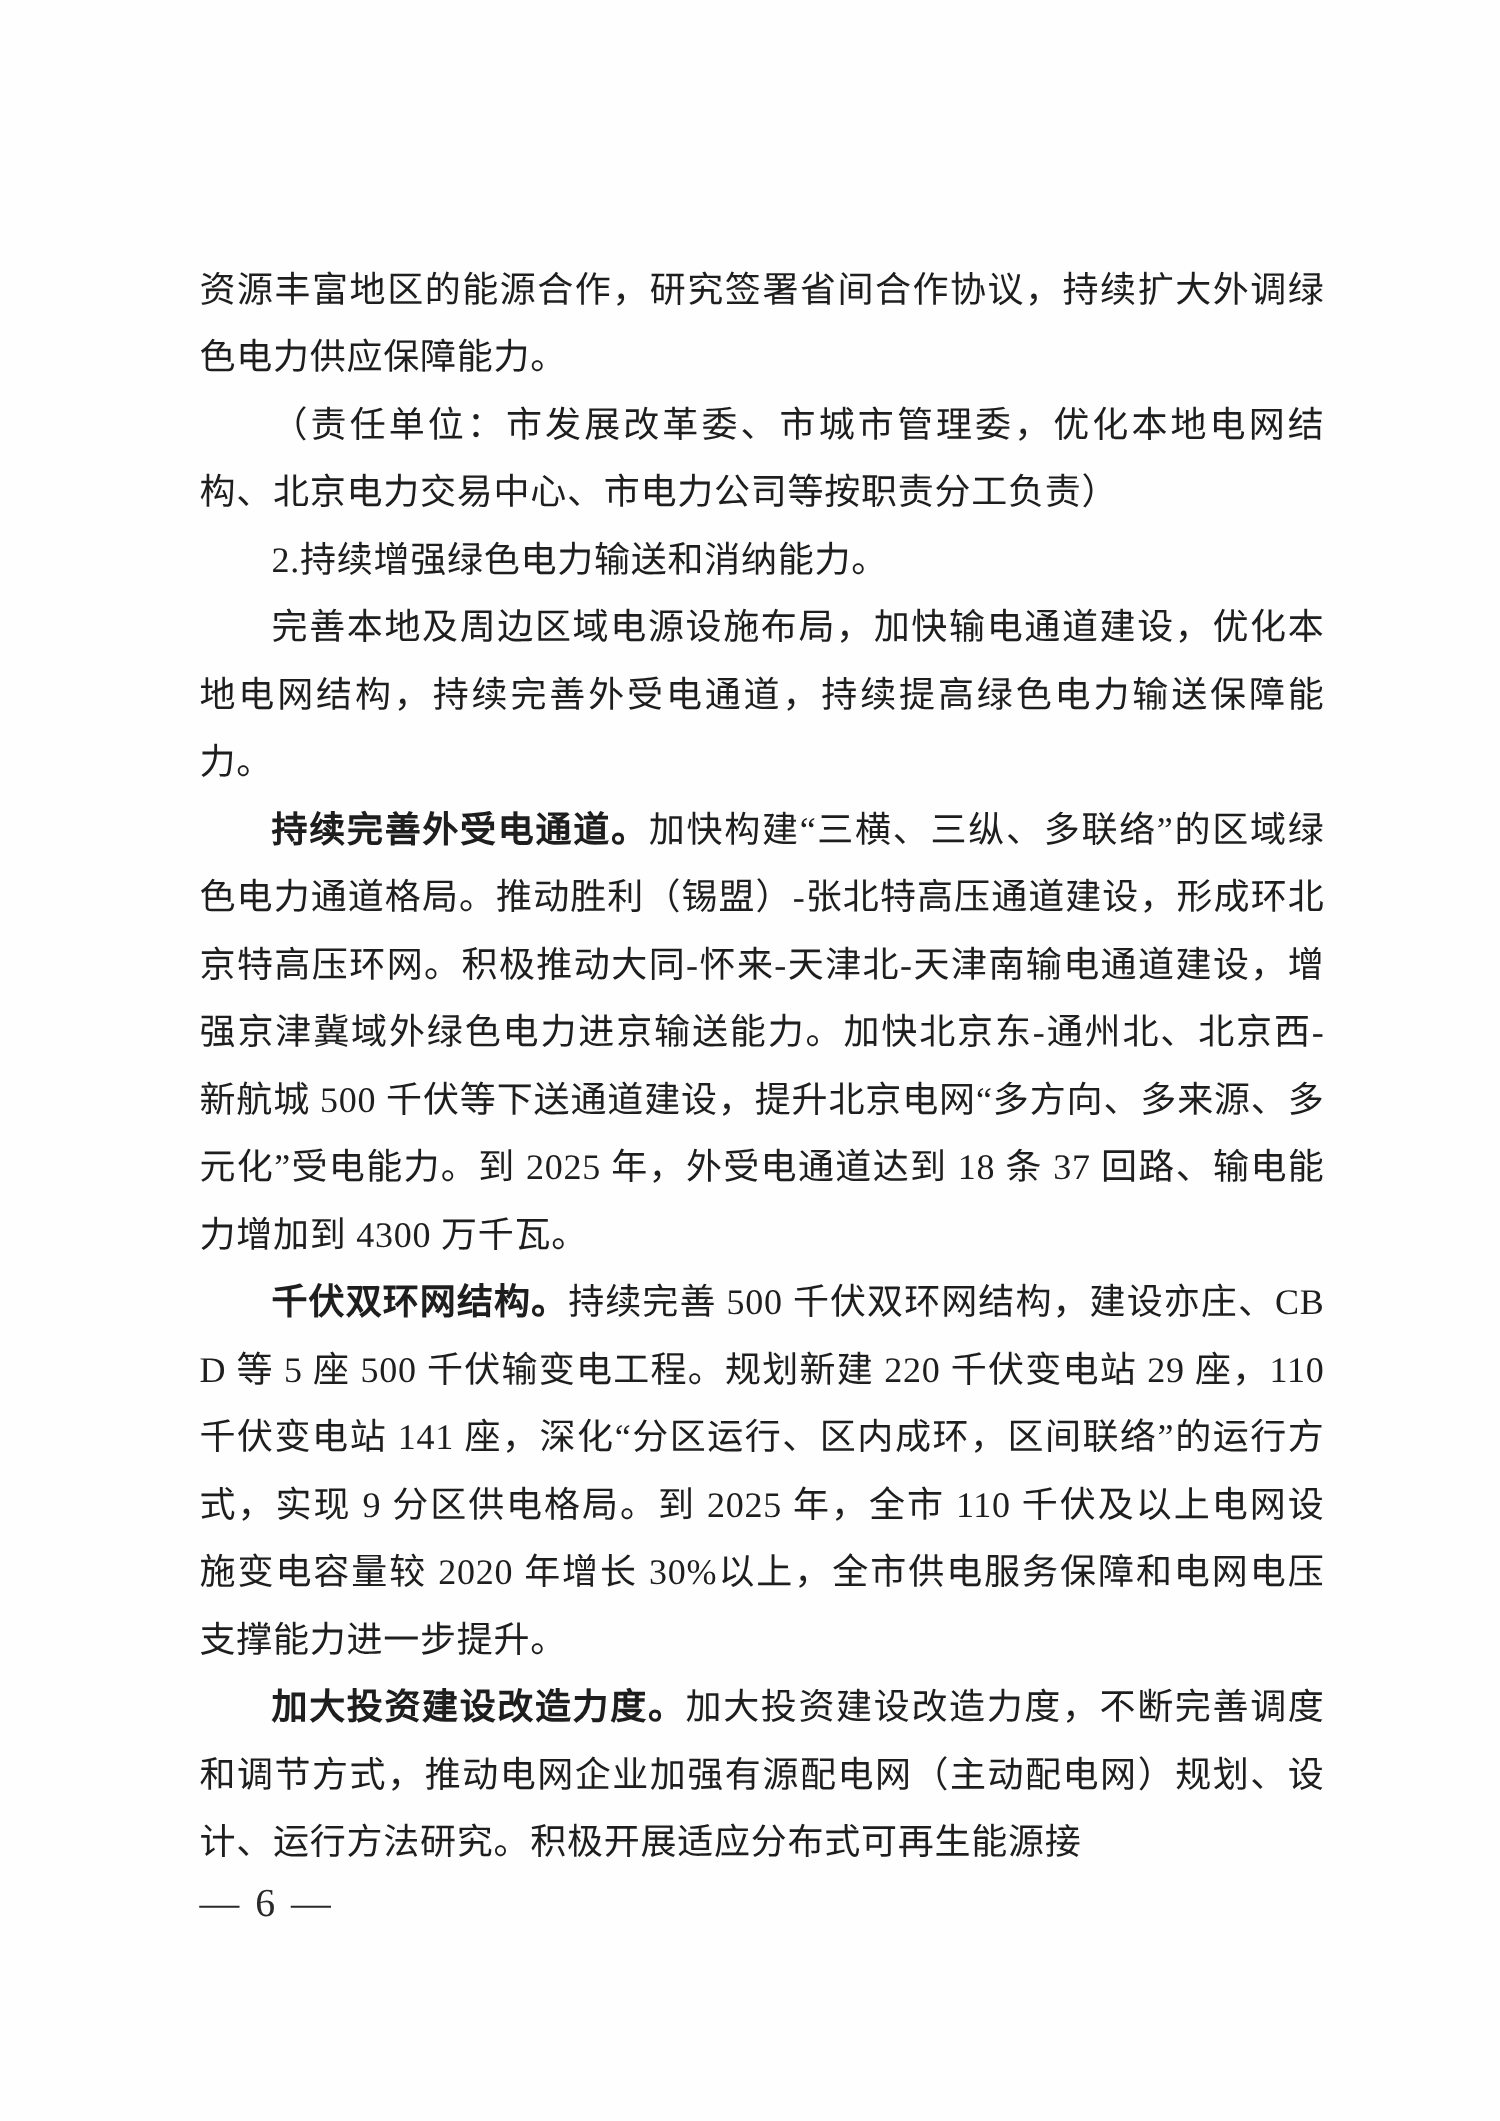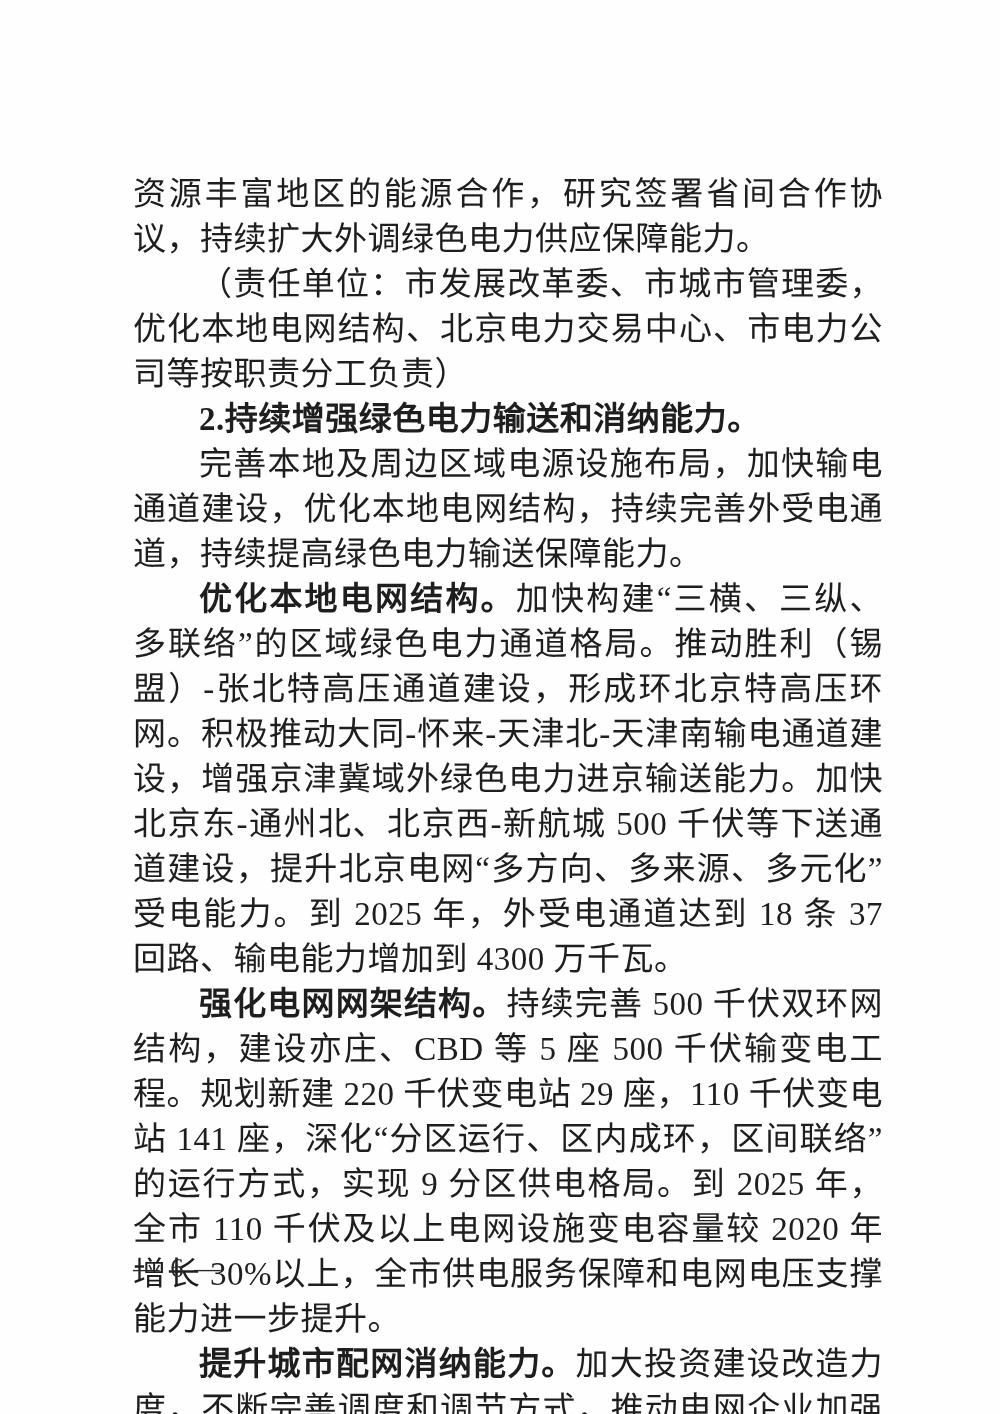--- a/index.html
+++ b/index.html
@@ -18,31 +18,31 @@
     color: #1e1e1e;
   }
   .content {
     position: absolute;
     left: 133px;
     top: 172px;
     width: 750px;
   }
   .para {
     margin: 0;
-    font-size: 33px;
+    font-size: 24px;
     line-height: 45px;
     text-align: justify;
     letter-spacing: 0.5px;
     word-break: break-all;
   }
   .para.indent {
     text-indent: 2em;
   }
   .para.bold {
-    font-weight: 700;
+    font-weight: 400;
   }
   .para b {
     font-weight: 700;
   }
   .page-footer {
     position: absolute;
     left: 133px;
     top: 1248px;
     font-size: 26.5px;
     line-height: 40px;
@@ -52,18 +52,18 @@
 </style>
 </head>
 <body>
 
 <div class="page">
   <div class="content">
       <p class="para">资源丰富地区的能源合作，研究签署省间合作协议，持续扩大外调绿色电力供应保障能力。</p>
       <p class="para indent">（责任单位：市发展改革委、市城市管理委，优化本地电网结构、北京电力交易中心、市电力公司等按职责分工负责）</p>
       <p class="para indent bold">2.持续增强绿色电力输送和消纳能力。</p>
       <p class="para indent">完善本地及周边区域电源设施布局，加快输电通道建设，优化本地电网结构，持续完善外受电通道，持续提高绿色电力输送保障能力。</p>
-      <p class="para indent"><b>优化本地电网结构。</b>加快构建“三横、三纵、多联络”的区域绿色电力通道格局。推动胜利（锡盟）-张北特高压通道建设，形成环北京特高压环网。积极推动大同-怀来-天津北-天津南输电通道建设，增强京津冀域外绿色电力进京输送能力。加快北京东-通州北、北京西-新航城 500 千伏等下送通道建设，提升北京电网“多方向、多来源、多元化”受电能力。到 2025 年，外受电通道达到 18 条 37 回路、输电能力增加到 4300 万千瓦。</p>
-      <p class="para indent"><b>强化电网网架结构。</b>持续完善 500 千伏双环网结构，建设亦庄、CBD 等 5 座 500 千伏输变电工程。规划新建 220 千伏变电站 29 座，110 千伏变电站 141 座，深化“分区运行、区内成环，区间联络”的运行方式，实现 9 分区供电格局。到 2025 年，全市 110 千伏及以上电网设施变电容量较 2020 年增长 30%以上，全市供电服务保障和电网电压支撑能力进一步提升。</p>
-      <p class="para indent"><b>提升城市配网消纳能力。</b>加大投资建设改造力度，不断完善调度和调节方式，推动电网企业加强有源配电网（主动配电网）规划、设计、运行方法研究。积极开展适应分布式可再生能源接</p>
+      <p class="para indent"><b>持续完善外受电通道。</b>加快构建“三横、三纵、多联络”的区域绿色电力通道格局。推动胜利（锡盟）-张北特高压通道建设，形成环北京特高压环网。积极推动大同-怀来-天津北-天津南输电通道建设，增强京津冀域外绿色电力进京输送能力。加快北京东-通州北、北京西-新航城 500 千伏等下送通道建设，提升北京电网“多方向、多来源、多元化”受电能力。到 2025 年，外受电通道达到 18 条 37 回路、输电能力增加到 4300 万千瓦。</p>
+      <p class="para indent"><b>千伏双环网结构。</b>持续完善 500 千伏双环网结构，建设亦庄、CBD 等 5 座 500 千伏输变电工程。规划新建 220 千伏变电站 29 座，110 千伏变电站 141 座，深化“分区运行、区内成环，区间联络”的运行方式，实现 9 分区供电格局。到 2025 年，全市 110 千伏及以上电网设施变电容量较 2020 年增长 30%以上，全市供电服务保障和电网电压支撑能力进一步提升。</p>
+      <p class="para indent"><b>加大投资建设改造力度。</b>加大投资建设改造力度，不断完善调度和调节方式，推动电网企业加强有源配电网（主动配电网）规划、设计、运行方法研究。积极开展适应分布式可再生能源接</p>
     </div>
   <div class="page-footer">— 6 —</div>
 </div>
 
 </body></html>

